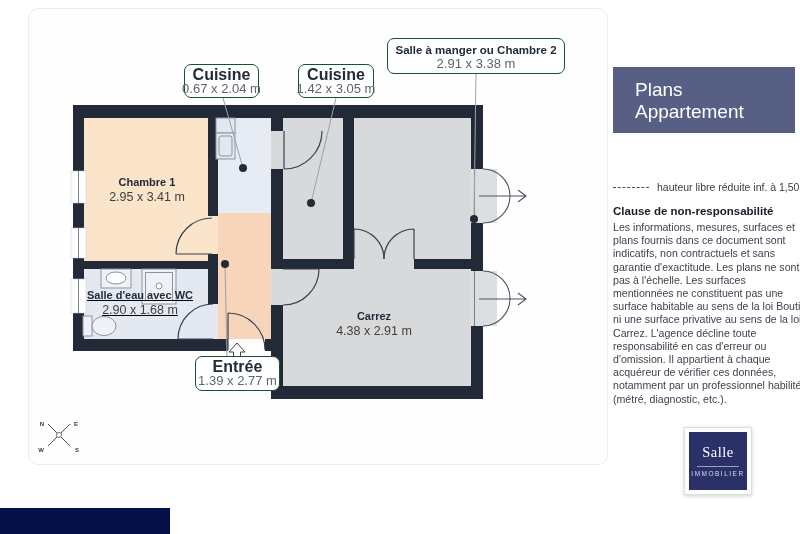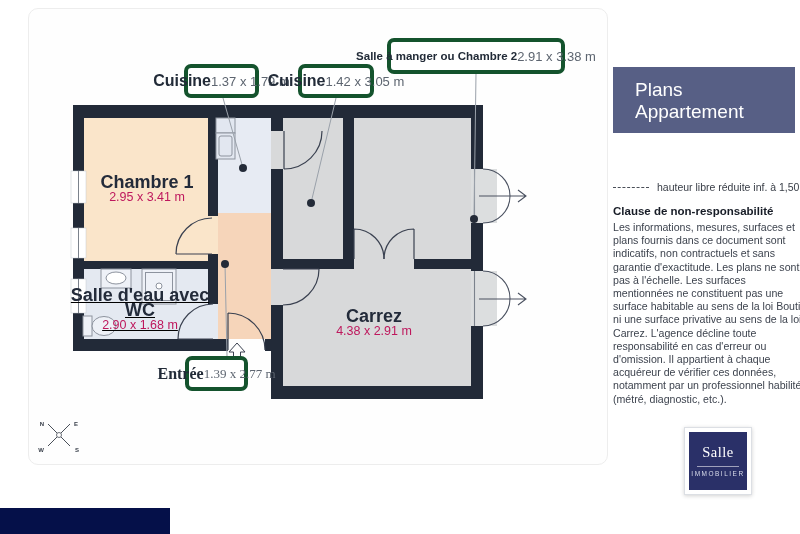--- a/index.html
+++ b/index.html
@@ -3,25 +3,25 @@
 <meta charset="utf-8">
 <style>
   html,body{margin:0;padding:0;background:#fff;}
   .page{position:relative;width:800px;height:534px;background:#ffffff;overflow:hidden;
         font-family:"Liberation Sans",sans-serif;}
   .canvas{position:absolute;left:28px;top:8px;width:578px;height:455px;background:#fefefe;
           border:1px solid #ededed;border-radius:10px;}
   .plan-svg{position:absolute;left:0;top:0;}
   
   .room-label{position:absolute;text-align:center;pointer-events:none;}
-  .room-label .rn{font-size:18px;font-weight:bold;color:#232b3a;line-height:15px;}
-  .room-label .rd{font-size:12.5px;color:#be185d;line-height:14px;}
-  
-  .callout{position:absolute;background:#ffffff;border:4px solid #14532d;border-radius:7px;
-           display:flex;flex-direction:row;align-items:center;justify-content:center;
+  .room-label .rn{font-size:11px;font-weight:bold;color:#232b3a;line-height:15px;}
+  .room-label .rd{font-size:12.5px;color:#404040;line-height:14px;}
+  
+  .callout{position:absolute;background:#ffffff;border:1px solid #14532d;border-radius:7px;
+           display:flex;flex-direction:column;align-items:center;justify-content:center;
            text-align:center;box-sizing:border-box;}
   .callout .cn{font-size:16px;font-weight:bold;color:#222b38;line-height:14px;white-space:nowrap;}
   .callout .cd{font-size:13px;color:#5d6570;line-height:13px;white-space:nowrap;}
   .callout.small-title .cn{font-size:11.5px;}
   
   .title-box{position:absolute;left:613px;top:67px;width:182px;height:66px;background:#575f85;
              color:#ffffff;box-sizing:border-box;padding:12px 0 8px 22px;font-size:19px;line-height:22px;}
   .legend{position:absolute;left:613px;top:181px;width:200px;font-size:10.5px;color:#383d46;
           display:flex;align-items:center;}
   .legend .dash{display:inline-block;width:36px;border-top:1.5px dashed #4a4f58;margin-right:8px;height:0;}
@@ -163,31 +163,31 @@
       <div class="rn">Salle d'eau avec WC</div>
       <div class="rd">2.90 x 1.68 m</div>
     </div>
     <div class="room-label" style="left:275px;top:300px;width:140px;">
       <div class="rn">Carrez</div>
       <div class="rd">4.38 x 2.91 m</div>
     </div>
 
     <div class="callout" style="left:155px;top:55px;width:75px;height:34px;">
       <div class="cn">Cuisine</div>
-      <div class="cd">1.37 x 1.79 m</div>
+      <div class="cd">0.67 x 2.04 m</div>
     </div>
     <div class="callout" style="left:269px;top:55px;width:76px;height:34px;">
       <div class="cn">Cuisine</div>
       <div class="cd">1.42 x 3.05 m</div>
     </div>
     <div class="callout small-title" style="left:358px;top:29px;width:178px;height:36px;">
       <div class="cn">Salle à manger ou Chambre 2</div>
       <div class="cd">2.91 x 3.38 m</div>
     </div>
-    <div class="callout" style="left:156px;top:347px;width:63px;height:35px;font-family:Liberation Serif, serif;">
+    <div class="callout" style="left:166px;top:347px;width:85px;height:35px;">
       <div class="cn">Entrée</div>
       <div class="cd">1.39 x 2.77 m</div>
     </div>
   </div>
 
   <div class="title-box">
     <div>Plans</div>
     <div>Appartement</div>
   </div>
 

